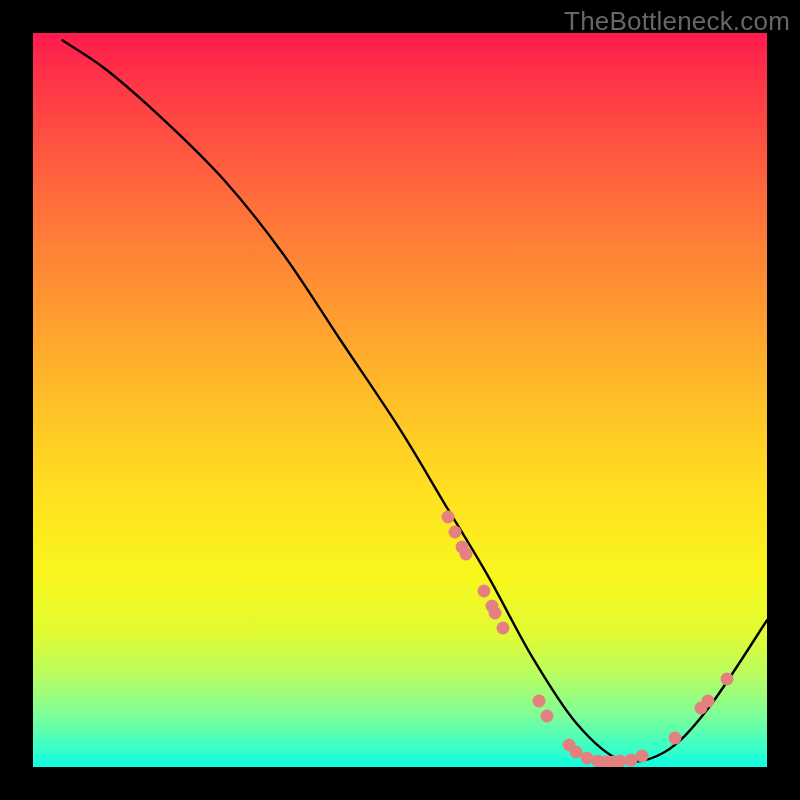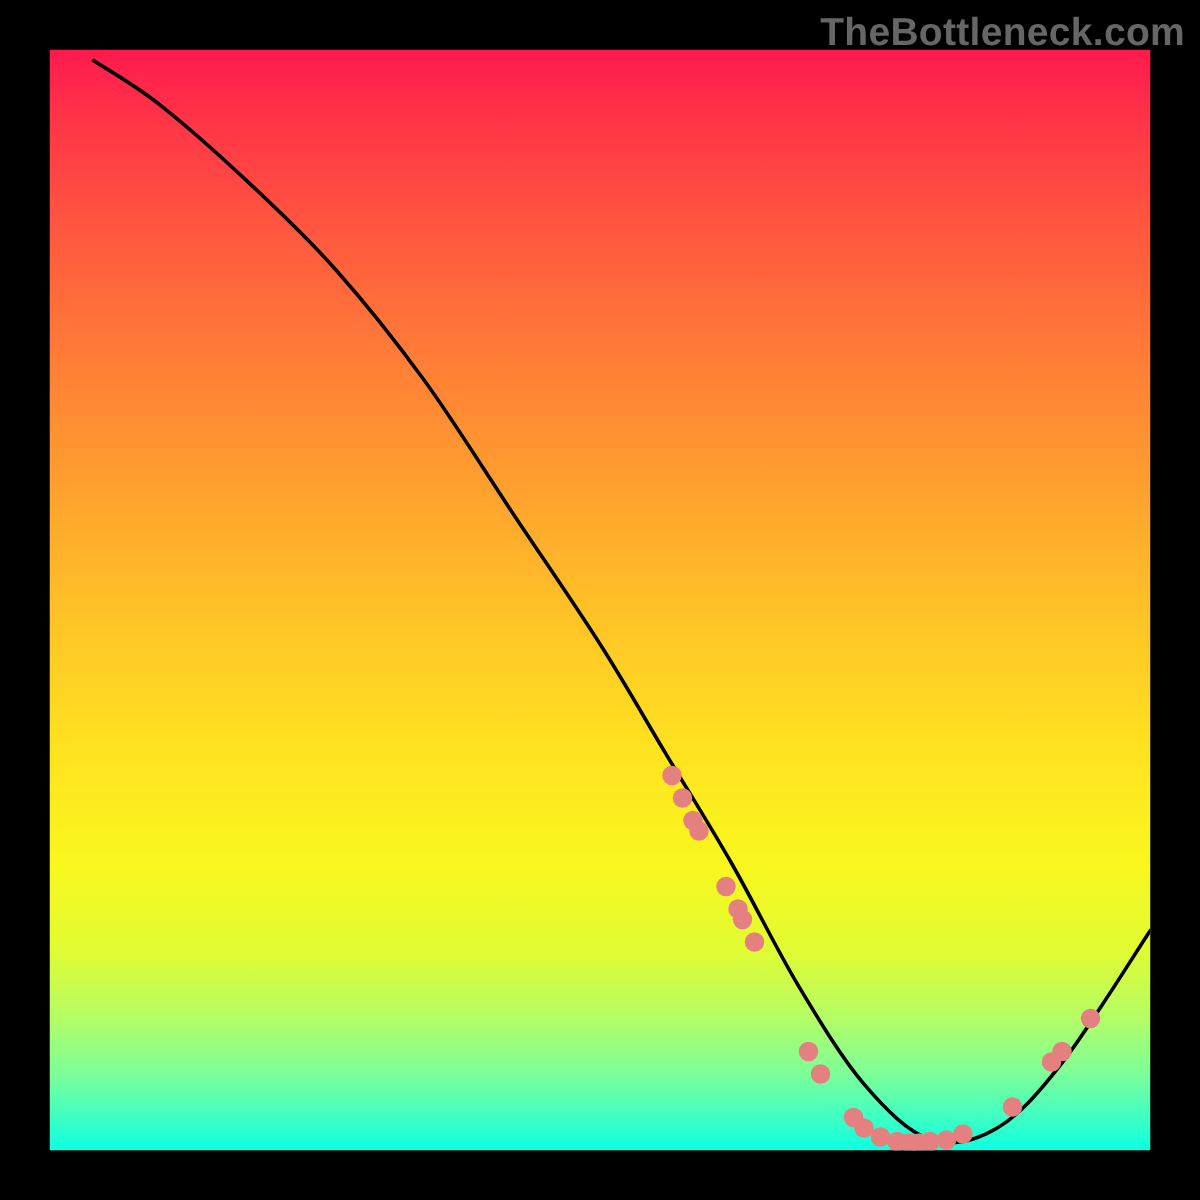--- a/index.html
+++ b/index.html
@@ -12,21 +12,21 @@
       #ff7a38 27%,
       #ff9b30 38%,
       #ffbf28 50%,
       #ffe120 63%,
       #f9f71e 74%,
       #e0fb34 82%,
       #b3fd66 88%,
       #7dfe98 93%,
       #3fffc3 97%,
       #0cffe3 100%);}
-  .watermark{position:absolute;top:6px;right:10px;color:#666;font-size:26px;font-weight:700;letter-spacing:.2px}
+  .watermark{position:absolute;top:6px;right:10px;color:#666;font-size:26px;font-weight:400;letter-spacing:.2px}
   svg.curve{position:absolute;left:0;top:0;width:734px;height:734px}
   .dot{position:absolute;width:13px;height:13px;border-radius:50%;background:#e58080;transform:translate(-50%,-50%)}
 </style>
 </head>
 <body>
 
 <div class="frame">
   <div class="gradient"></div>
 
   <svg class="curve" viewBox="0 0 734 734" preserveAspectRatio="none">

